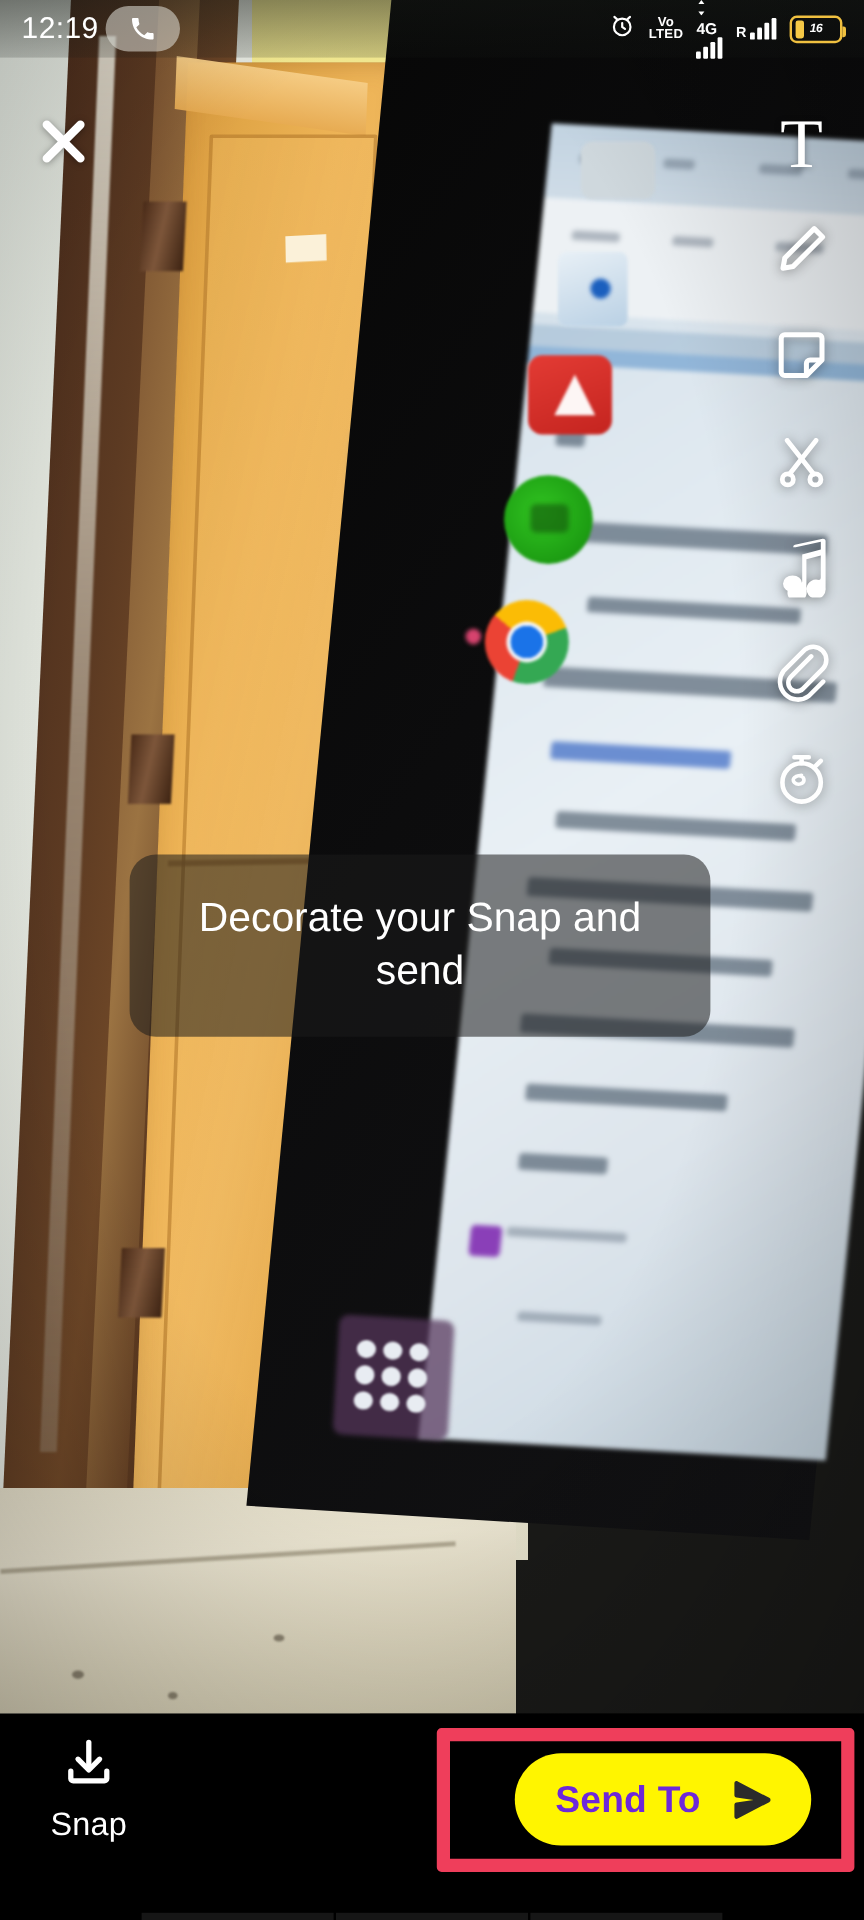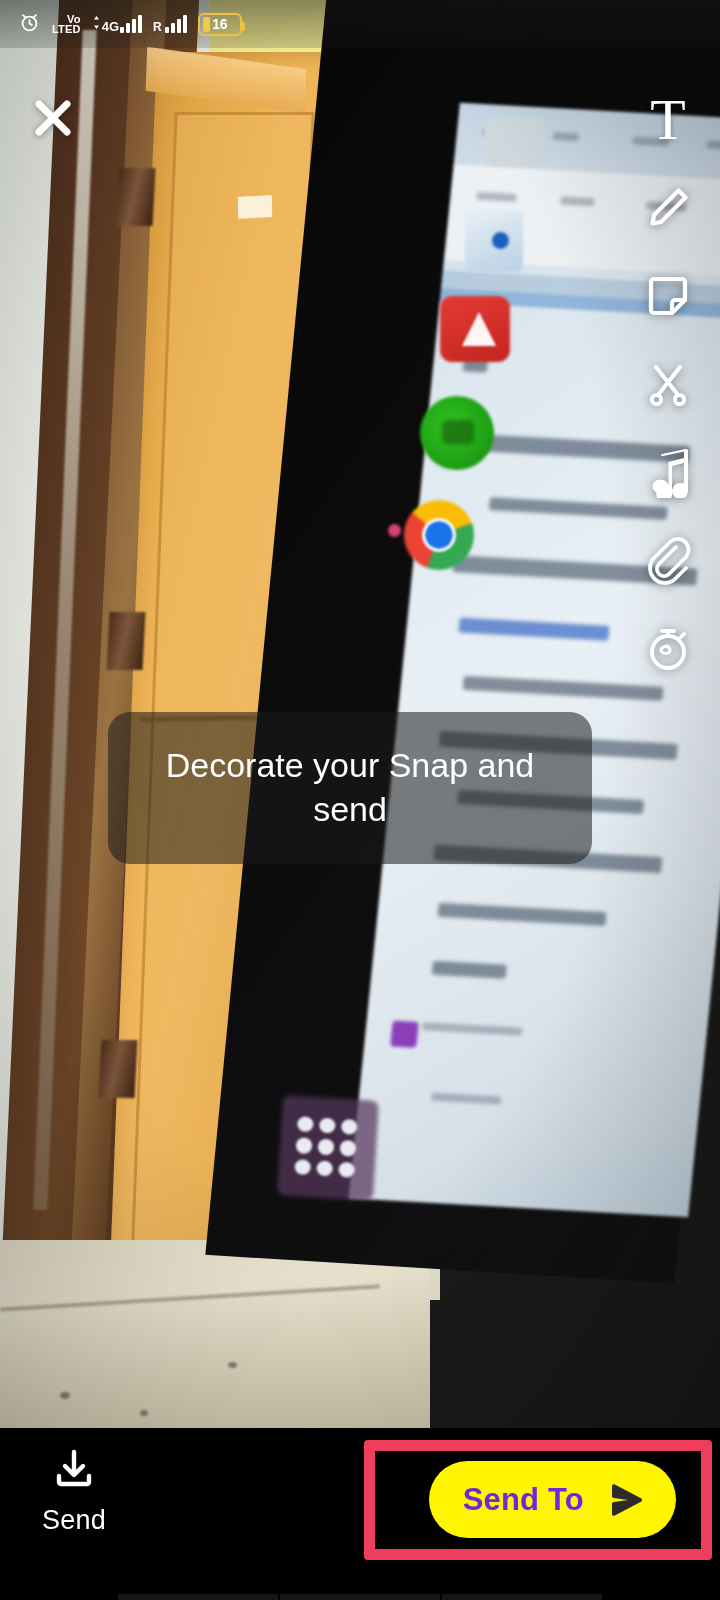--- a/index.html
+++ b/index.html
@@ -249,23 +249,23 @@
   .sb-left { display:flex; align-items:center; gap:6px; }
   .sb-clock { font-size:25px; letter-spacing:.3px; }
   .sb-callpill {
     width:62px; height:38px; border-radius:19px;
     background:rgba(225,226,218,.55);
     display:flex; align-items:center; justify-content:center;
   }
   .sb-right { display:flex; align-items:center; gap:11px; }
   .sb-volte {
     font-size:11px; line-height:10px; font-weight:bold;
-    text-align:right; letter-spacing:.2px;
-  }
-  .sb-4g { display:flex; align-items:flex-end; gap:1px; }
+    text-align:center; letter-spacing:.2px;
+  }
+  .sb-4g { display:flex; gap:1px;flex-direction:column; }
   .sb-4g-label { font-size:13px; font-weight:bold; line-height:12px; }
   .bars { display:flex; align-items:flex-end; gap:2px; height:18px; }
   .bars i { width:4px; background:#fff; display:block; border-radius:1px; }
   .bars i:nth-child(1){height:6px}
   .bars i:nth-child(2){height:10px}
   .bars i:nth-child(3){height:14px}
   .bars i:nth-child(4){height:18px}
   .sb-roam { display:flex; align-items:flex-end; gap:3px; }
   .sb-roam-r { font-size:12px; font-weight:bold; line-height:12px; }
   .sb-batt {
@@ -273,21 +273,21 @@
     display:flex; align-items:center; position:relative;
     padding:0 3px;
   }
   .sb-batt::after {
     content:''; position:absolute; right:-5px; top:7px;
     width:3px; height:9px; background:#f0c040; border-radius:0 2px 2px 0;
   }
   .sb-batt-fill { width:7px; height:15px; background:#f5c846; border-radius:2px; }
   .sb-batt-num {
     position:absolute; left:0; right:0; text-align:center;
-    font-size:14px; font-weight:bold; color:#fff; letter-spacing:-.3px;
+    font-size:10px; font-weight:bold; color:#fff; letter-spacing:-.3px;font-style:italic;
   }
 
   
   .close-btn {
     position:absolute; left:25px; top:90px; width:56px; height:56px;
     z-index:25; cursor:pointer;
   }
 
   
   .tool-rail {
@@ -446,20 +446,28 @@
         <span></span>
       <span></span>
         <span></span>
         <span></span>
     </div>
 
     <div class="photo-soft"></div>
   </div>
 
   <div class="statusbar">
+    <div class="sb-left">
+      <span class="sb-clock">12:19</span>
+      <span class="sb-callpill">
+        <svg width="24" height="24" viewBox="0 0 24 24" fill="#fff">
+          <path d="M6.6 10.8c1.4 2.8 3.8 5.1 6.6 6.6l2.2-2.2c.3-.3.7-.4 1-.2 1.1.4 2.3.6 3.6.6.6 0 1 .4 1 1V20c0 .6-.4 1-1 1C10.6 21 3 13.4 3 4c0-.6.4-1 1-1h3.5c.6 0 1 .4 1 1 0 1.2.2 2.4.6 3.6.1.4 0 .7-.2 1l-2.3 2.2z"></path>
+        </svg>
+      </span>
+    </div>
     <div class="sb-right">
       <span>
         <svg width="23" height="23" viewBox="0 0 24 24" fill="none" stroke="#fff" stroke-width="1.9">
           <circle cx="12" cy="13" r="7.2"></circle>
           <path d="M12 9.6V13l2.4 1.6" stroke-linecap="round"></path>
           <path d="M5.2 4.3 7.6 6.4M18.8 4.3l-2.4 2.1" stroke-linecap="round"></path>
         </svg>
       </span>
       <span class="sb-volte">
         <div><span>Vo</span></div>
@@ -562,21 +570,21 @@
 
   <div class="bottombar">
 
     <div class="bb-left">
       <div class="bb-action">
         <svg width="50" height="50" viewBox="0 0 50 50" fill="none" stroke="#fff" stroke-width="4.4" stroke-linecap="round" stroke-linejoin="round">
           <path d="M25 6 V27"></path>
           <path d="M16 20 l9 9 9-9"></path>
           <path d="M10 30 v6 a2 2 0 0 0 2 2 h26 a2 2 0 0 0 2-2 v-6"></path>
         </svg>
-        <span class="bb-label">Send</span>
+        <span class="bb-label">Snap</span>
       </div>
 
     </div>
 
     <div class="send-btn">
       <span class="send-label">Send To</span>
       <svg width="40" height="34" viewBox="0 0 40 34" fill="#2b2b2b">
         <path d="M6 3 C6 1.5 7.6 .7 8.8 1.6 L35 15.2 a2 2 0 0 1 0 3.6 L8.8 32.4
                  C7.6 33.3 6 32.5 6 31 V21 c0-1 .7-1.8 1.7-2 L22 17 7.7 15
                  C6.7 14.8 6 14 6 13z"></path>

